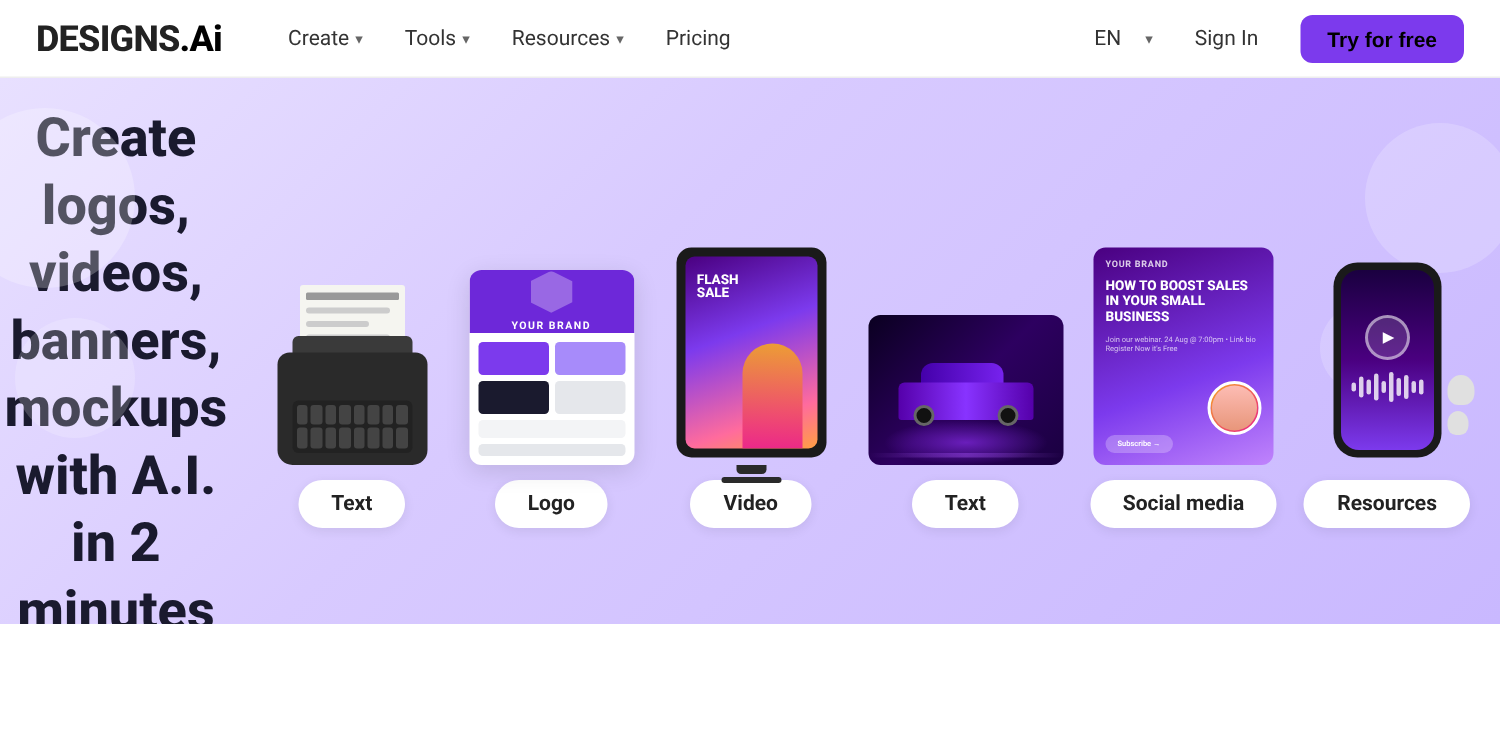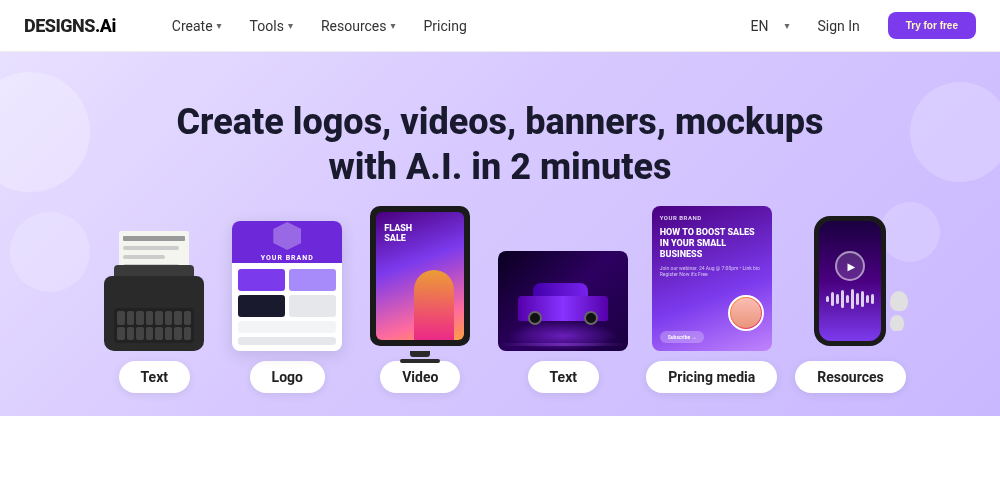--- a/index.html
+++ b/index.html
@@ -12,23 +12,23 @@
       padding: 0 24px;
       height: 52px;
       background: #fff;
       border-bottom: 1px solid #eee;
       position: relative;
       z-index: 10;
     }
     .logo {
       display: flex;
       align-items: center;
-      margin-right: 44px;
+      margin-right: 32px;
       font-weight: 800;
-      font-size: 18px;
+      font-size: 24px;
       color: #222;
       letter-spacing: -0.5px;
     }
     .logo-ai {
       color: #000000;
     }
     .nav-links {
       display: flex;
       align-items: center;
       gap: 4px;
@@ -64,36 +64,36 @@
     }
     .sign-in-btn {
       font-size: 14px;
       color: #333;
       cursor: pointer;
       padding: 6px 12px;
       border-radius: 6px;
     }
     .try-btn {
       background: #7c3aed;
-      color: #fef9c3;
+      color: #000000;
       border: none;
       border-radius: 8px;
       padding: 8px 18px;
-      font-size: 10px;
+      font-size: 14px;
       font-weight: 600;
       cursor: pointer;
     }
 
     
     .hero {
       background: linear-gradient(135deg, #e8e0ff 0%, #d8caff 40%, #c9b8ff 100%);
       height: 364px;
       position: relative;
       display: flex;
-      flex-direction: column;
+      flex-direction: row;
       align-items: center;
       overflow: hidden;
       padding-top: 48px;
     }
 
     
     .deco-circle-1 {
       position: absolute;
       width: 120px; height: 120px;
       border-radius: 50%;
@@ -624,21 +624,21 @@
         <div class="img-social">
           <div class="social-brand">YOUR BRAND</div>
           <div class="social-title">HOW TO BOOST SALES IN YOUR SMALL BUSINESS</div>
           <div class="social-subtitle">Join our webinar. 24 Aug @ 7:00pm • Link bio<br>Register Now it's Free</div>
           <div class="social-avatar">
             <div class="social-avatar-face"></div>
           </div>
           <div class="social-btn">Subscribe →</div>
         </div>
       </div>
-      <div class="card-label">Pricing media</div>
+      <div class="card-label">Social media</div>
     </div>
 
     <div class="card">
       <div class="card-image-wrap">
         <div class="img-phone">
           <div class="phone-body">
             <div class="phone-screen">
               <div class="phone-circle">
                 <span class="phone-play">▶</span>
               </div>

